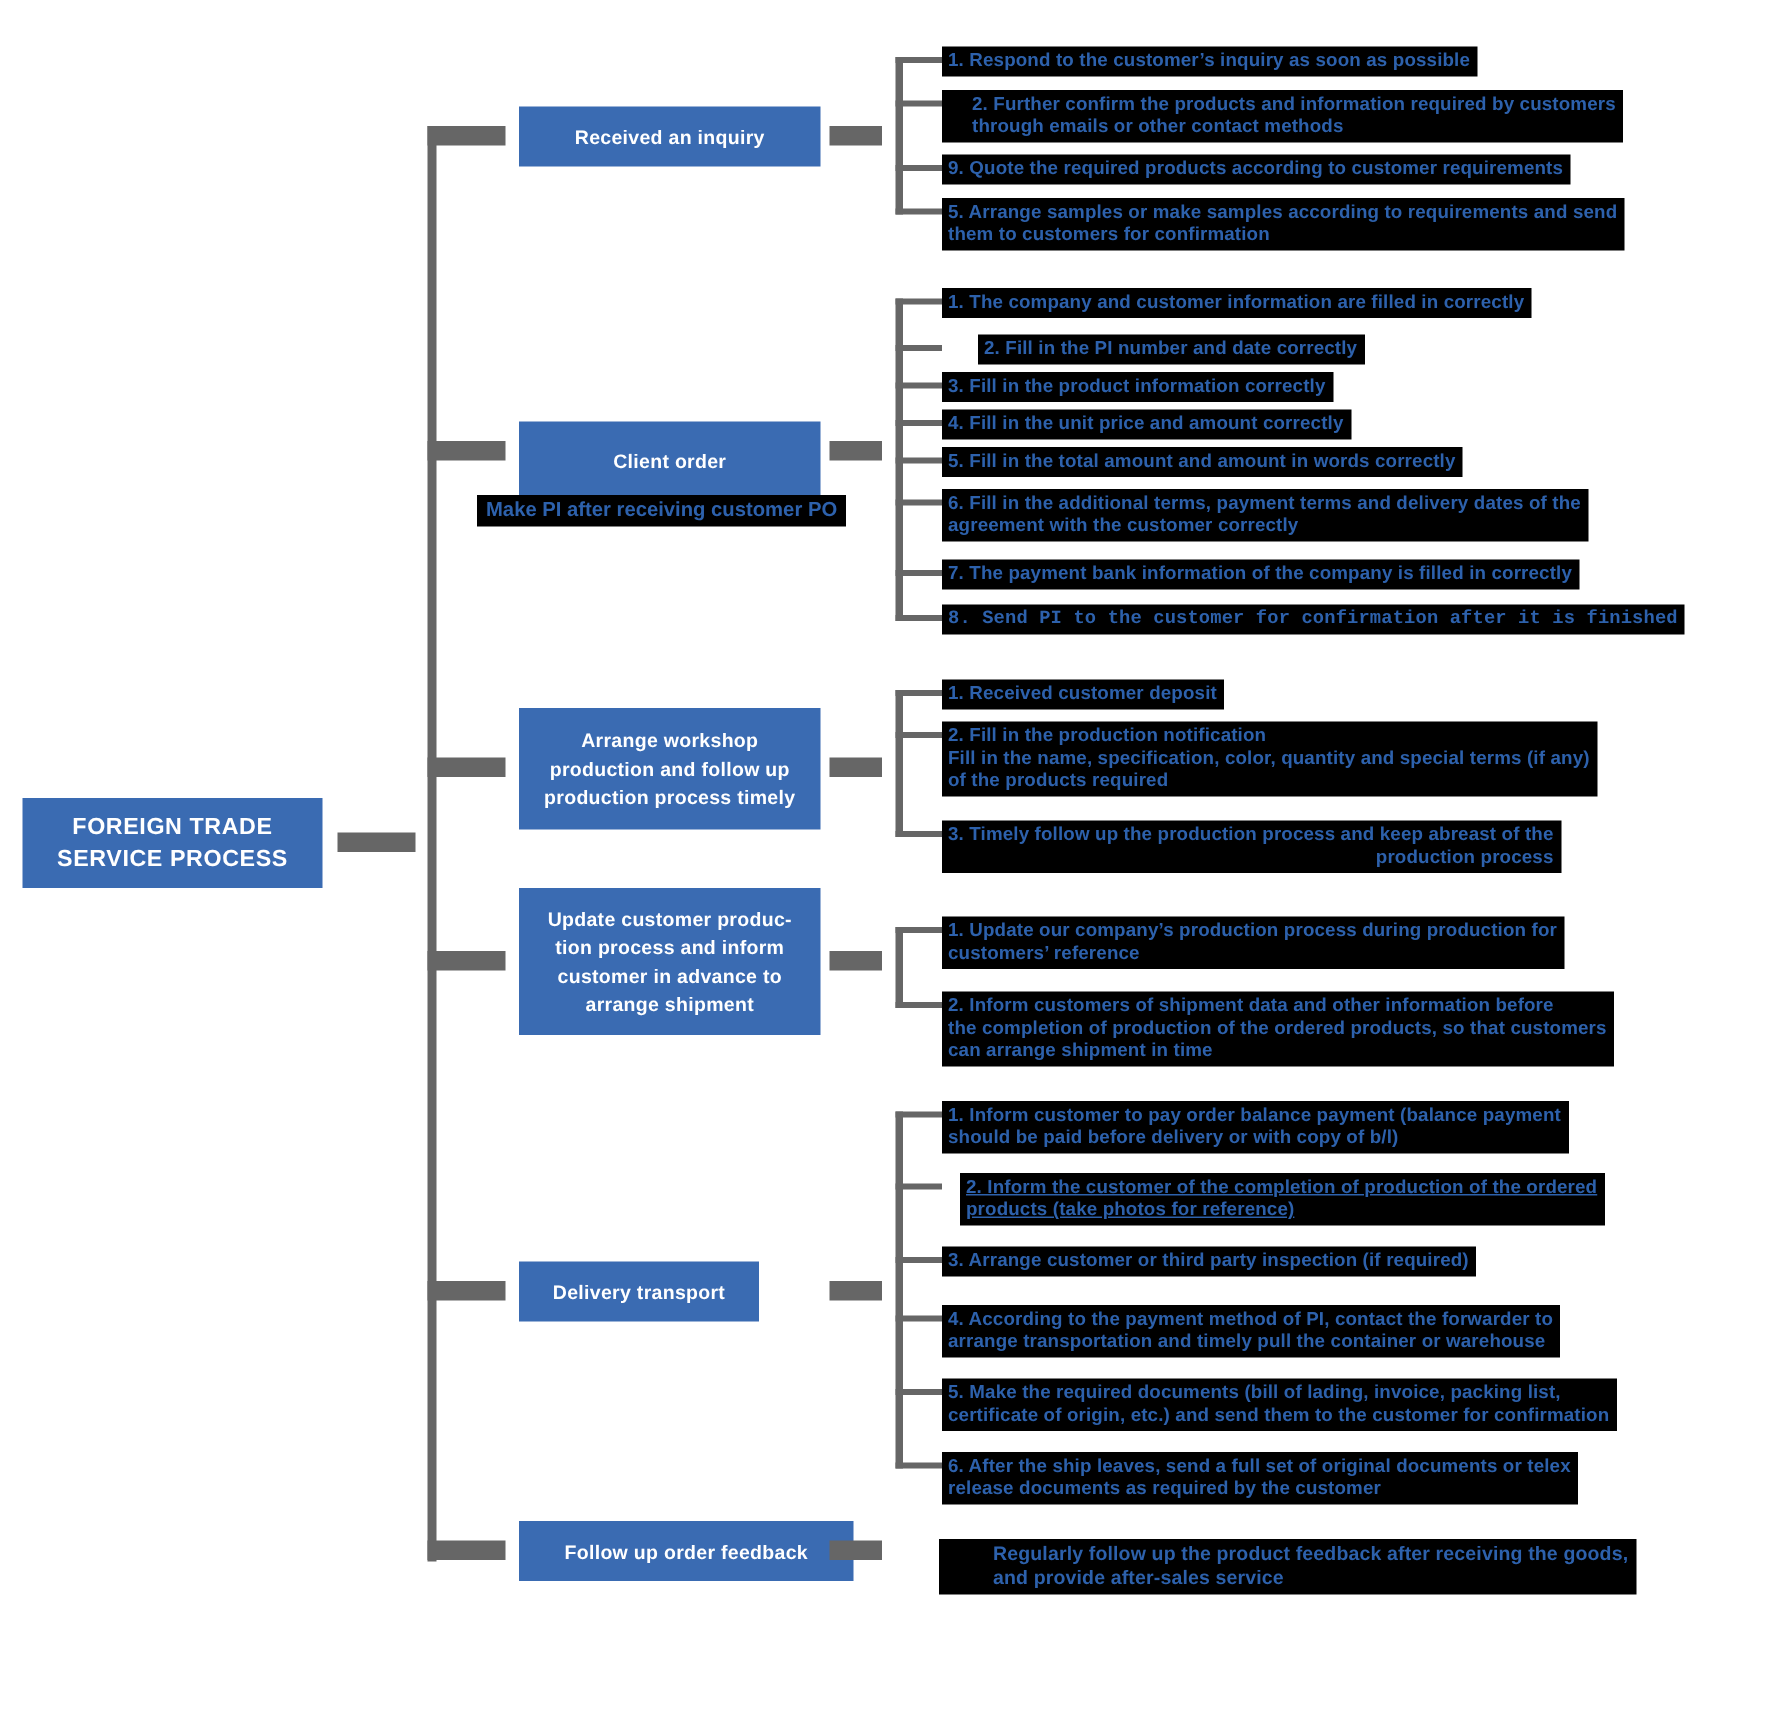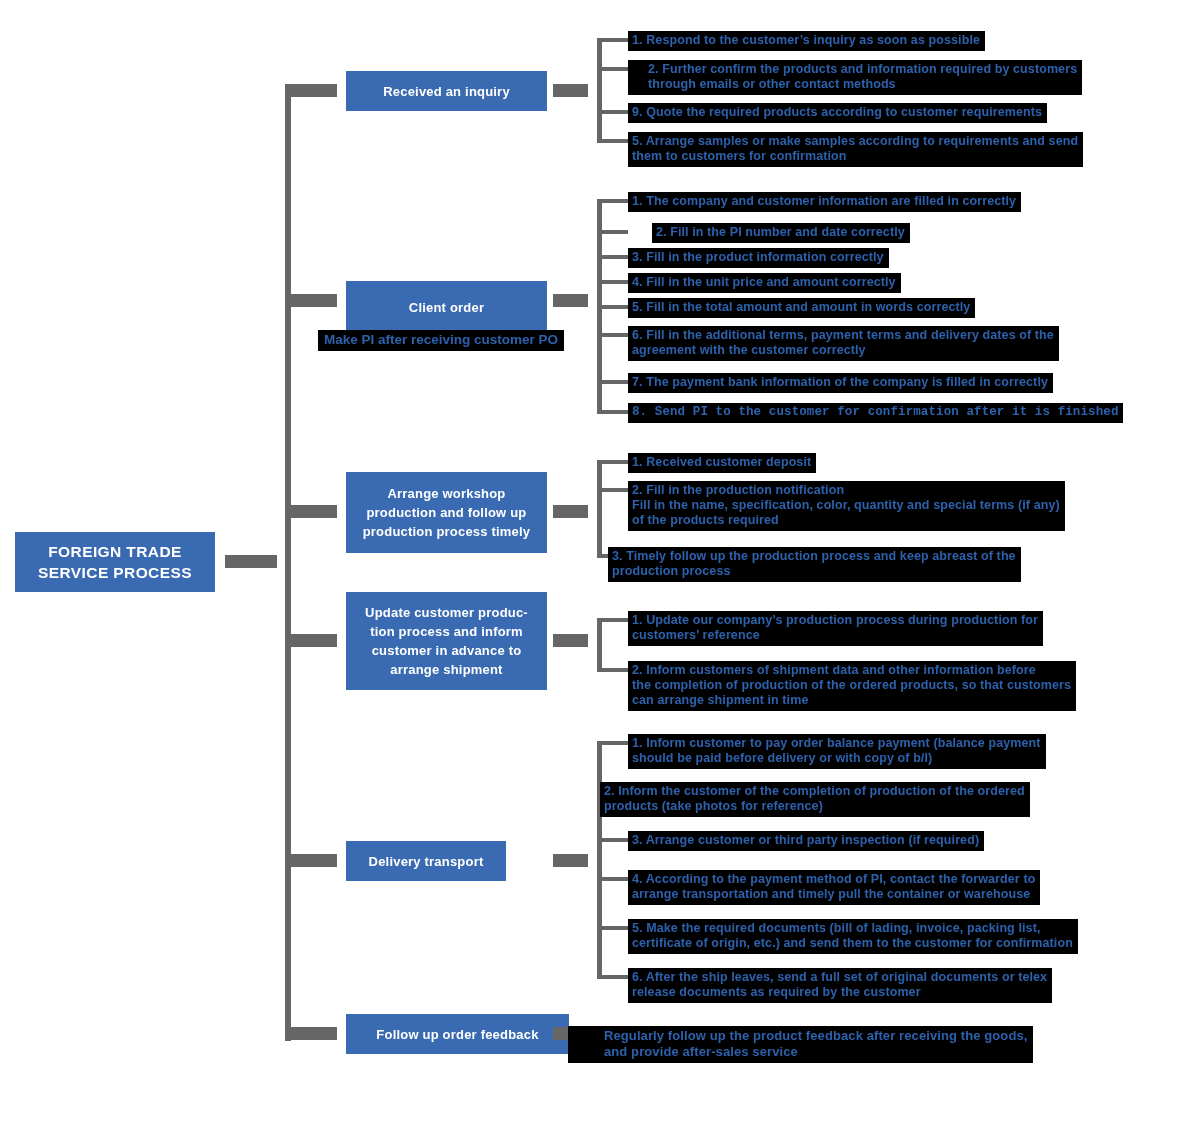--- a/index.html
+++ b/index.html
@@ -100,21 +100,21 @@
   </div>
   <div class="bar" style="left:553px;top:505px;width:35px;"></div>
   <div class="bracket" style="left:597px;top:460px;height:98px;"></div>
   <div class="tick" style="left:597px;top:460px;"></div>
   <div class="tick" style="left:597px;top:488px;"></div>
   <div class="tick" style="left:597px;top:554px;"></div>
   <div class="item" style="left:628px;top:453px;">1. Received customer deposit</div>
   <div class="item" style="left:628px;top:481px;">2. Fill in the production notification
 Fill in the name, specification, color, quantity and special terms (if any)
 of the products required</div>
-  <div class="item" style="left:608px;top:547px;">3. Timely follow up the production process and keep abreast of the
+  <div class="item" style="left:628px;top:547px;text-align:right;">3. Timely follow up the production process and keep abreast of the
 production process</div>
 
   <div class="bar" style="left:285px;top:634px;width:52px;"></div>
   <div class="node" style="left:346px;top:592px;width:201px;height:98px;">
     <span class="node-label">Update customer produc-
 tion process and inform
 customer in advance to
 arrange shipment</span>
   </div>
   <div class="bar" style="left:553px;top:634px;width:35px;"></div>
@@ -134,31 +134,31 @@
   <div class="bar" style="left:553px;top:854px;width:35px;"></div>
   <div class="bracket" style="left:597px;top:741px;height:238px;"></div>
   <div class="tick" style="left:597px;top:741px;"></div>
   <div class="tick" style="left:597px;top:789px;"></div>
   <div class="tick" style="left:597px;top:838px;"></div>
   <div class="tick" style="left:597px;top:877px;"></div>
   <div class="tick" style="left:597px;top:926px;"></div>
   <div class="tick" style="left:597px;top:975px;"></div>
   <div class="item" style="left:628px;top:734px;">1. Inform customer to pay order balance payment (balance payment
 should be paid before delivery or with copy of b/l)</div>
-  <div class="item" style="left:600px;top:782px;">2. Inform the customer of the completion of production of the ordered
+  <div class="item" style="left:640px;top:782px;text-decoration:underline;">2. Inform the customer of the completion of production of the ordered
 products (take photos for reference)</div>
   <div class="item" style="left:628px;top:831px;">3. Arrange customer or third party inspection (if required)</div>
   <div class="item" style="left:628px;top:870px;">4. According to the payment method of PI, contact the forwarder to
 arrange transportation and timely pull the container or warehouse</div>
   <div class="item" style="left:628px;top:919px;">5. Make the required documents (bill of lading, invoice, packing list,
 certificate of origin, etc.) and send them to the customer for confirmation</div>
   <div class="item" style="left:628px;top:968px;">6. After the ship leaves, send a full set of original documents or telex
 release documents as required by the customer</div>
 
   <div class="bar" style="left:285px;top:1027px;width:52px;"></div>
   <div class="node" style="left:346px;top:1014px;width:223px;height:40px;">
     <span class="node-label">Follow up order feedback</span>
   </div>
   <div class="bar" style="left:553px;top:1027px;width:35px;"></div>
-  <div class="item" style="left:568px;top:1026px;font-size:13px;line-height:16px;padding-left:36px;">Regularly follow up the product feedback after receiving the goods,
+  <div class="item" style="left:626px;top:1026px;font-size:13px;line-height:16px;padding-left:36px;">Regularly follow up the product feedback after receiving the goods,
 and provide after-sales service</div>
 
 </div>
 
 </body></html>

